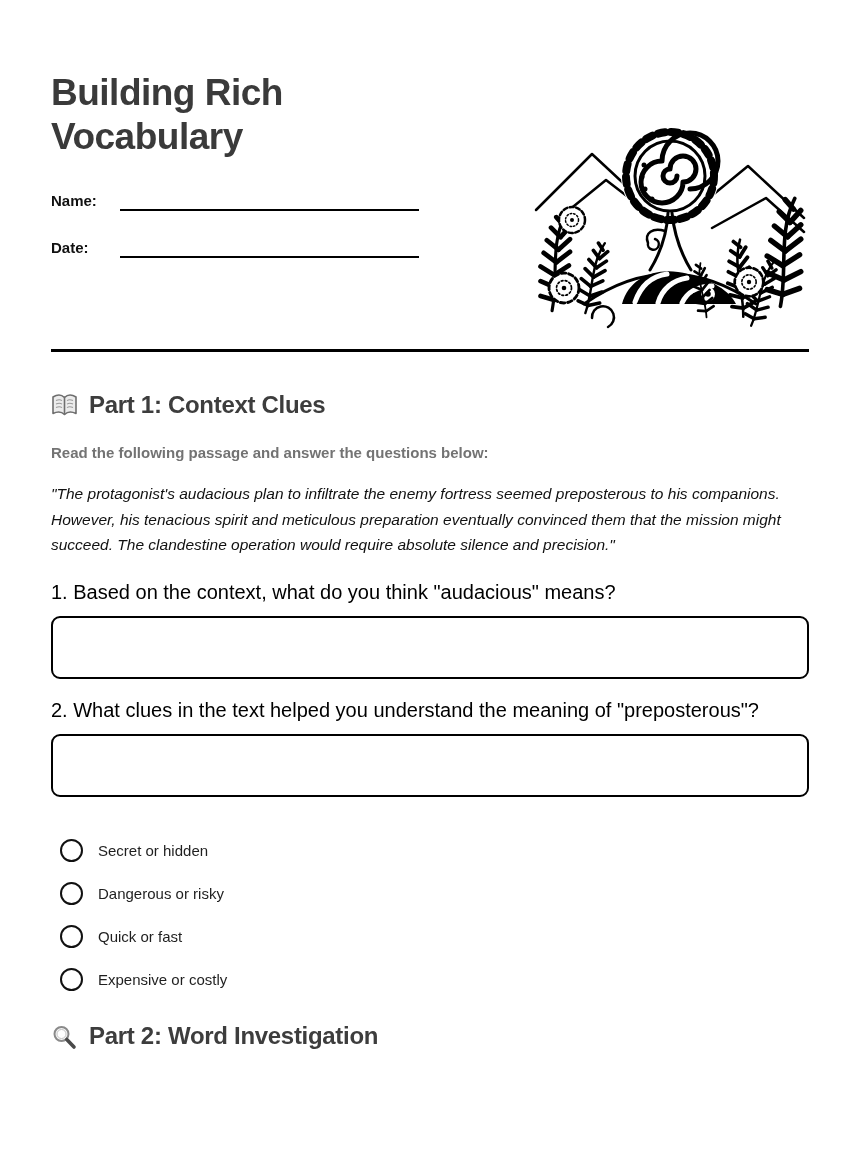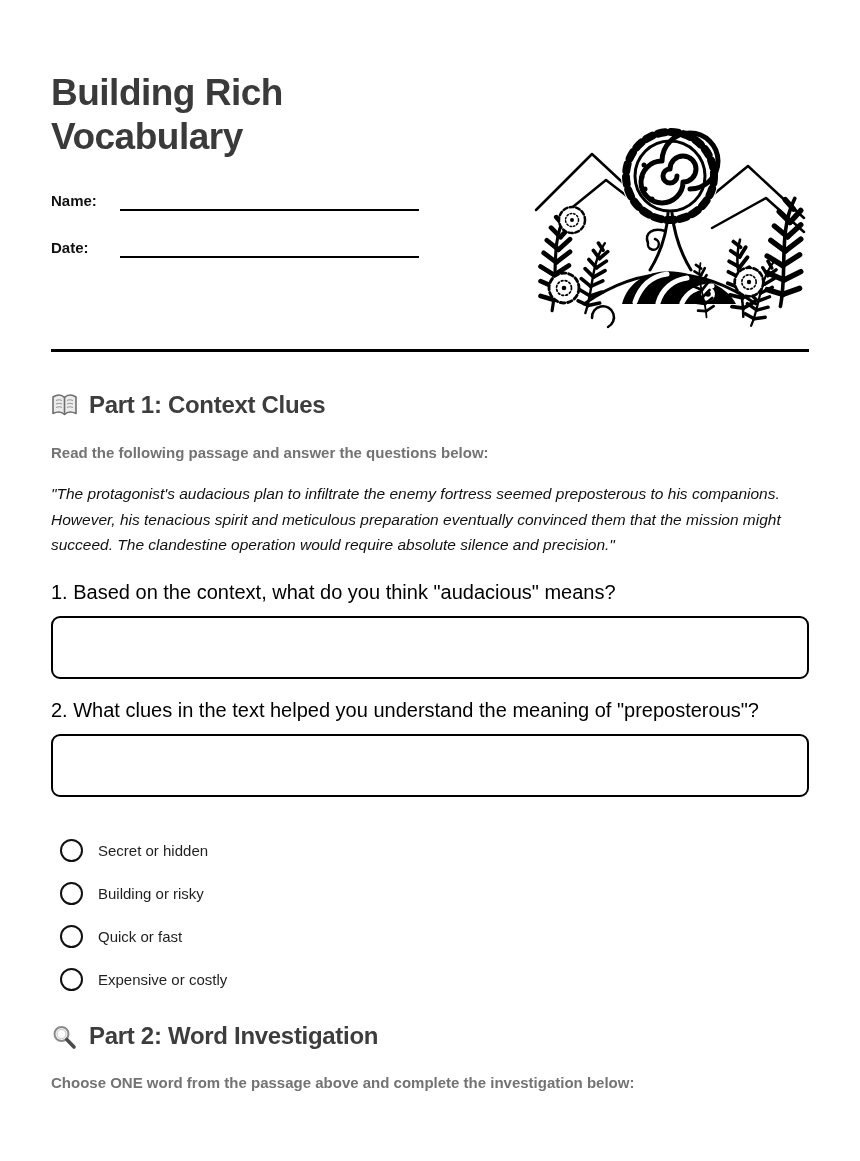--- a/index.html
+++ b/index.html
@@ -199,36 +199,35 @@
   <textarea class="answer-box" value="" style=""></textarea>
 
 
   <div class="options">
     <div class="option">
       <span class="radio-circle"></span>
       <span class="option-label">Secret or hidden</span>
     </div>
     <div class="option">
       <span class="radio-circle"></span>
-      <span class="option-label">Building or risky</span>
+      <span class="option-label">Dangerous or risky</span>
     </div>
     <div class="option">
       <span class="radio-circle"></span>
       <span class="option-label">Quick or fast</span>
     </div>
     <div class="option">
       <span class="radio-circle"></span>
       <span class="option-label">Expensive or costly</span>
     </div>
   </div>
 
   <h2 class="section-heading part2">
     <svg class="section-icon" viewBox="0 0 27 26">
       <circle cx="10.5" cy="10" r="7" fill="#f5f5f5" stroke="#8a8a8a" stroke-width="2"></circle>
       <circle cx="10.5" cy="10" r="4.5" fill="#ffffff" stroke="#c4c4c4" stroke-width="1"></circle>
       <path d="M15.8,15.5 L23,23" stroke="#4a4a4a" stroke-width="3.6" stroke-linecap="round"></path>
     </svg>
     <span>Part 2: Word Investigation</span>
   </h2>
 
-  <p class="instruction part2">Choose ONE word from the passage above and complete the investigation below:</p>
 
 </div>
 
 </body></html>

